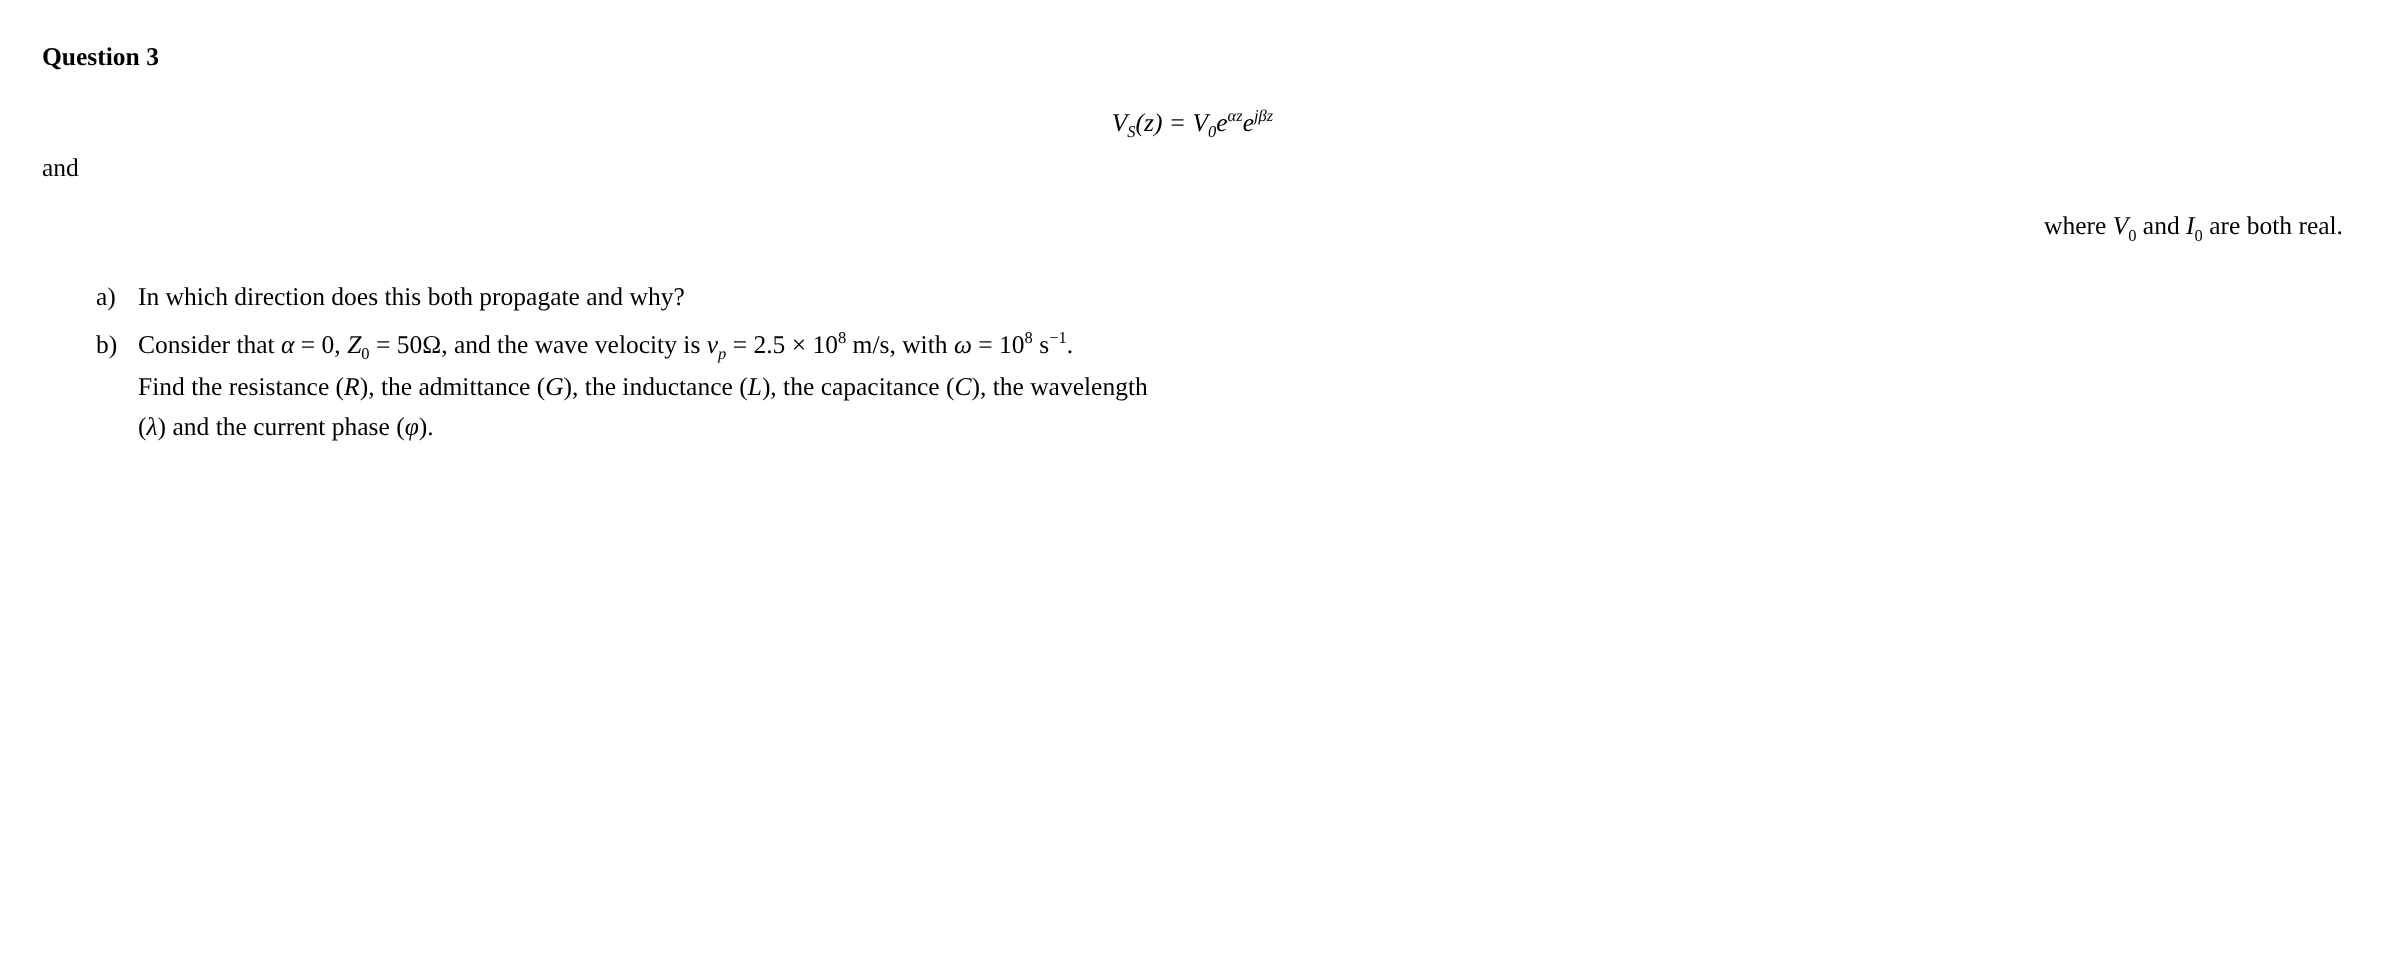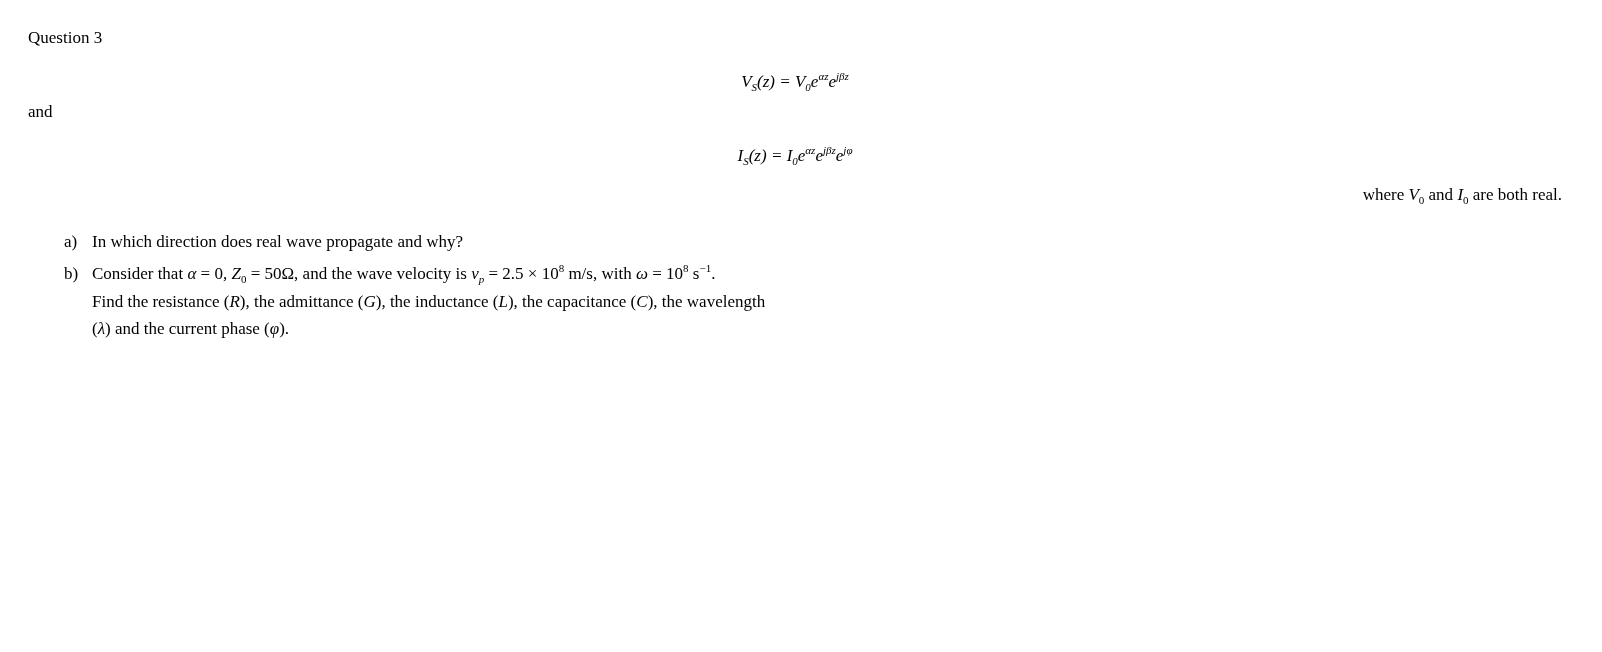--- a/index.html
+++ b/index.html
@@ -18,20 +18,21 @@
       padding: 28px 40px 28px 28px;
     }
 
     .page-container {
       max-width: 1540px;
     }
 
     .question-title {
       font-size: 17px;
       margin-bottom: 18px;
+      font-weight: bold;
     }
 
     .intro-text {
       font-size: 17px;
       margin-bottom: 22px;
       line-height: 1.5;
     }
 
     .math-equation {
       display: inline-block;
@@ -113,37 +114,30 @@
       <span class="math-equation">
         <i>V</i><sub><i>S</i></sub>(<i>z</i>)&nbsp;=&nbsp;<i>V</i><sub>0</sub><i>e</i><sup><i>αz</i></sup><i>e</i><sup><i>jβz</i></sup>
       </span>
     </div>
   </div>
 
   <div class="and-label">
     <span>and</span>
   </div>
 
-  <div class="two-equation-section">
-    <div class="equation-row">
-      <span class="math-equation">
-        <i>I</i><sub><i>S</i></sub>(<i>z</i>)&nbsp;=&nbsp;<i>I</i><sub>0</sub><i>e</i><sup><i>αz</i></sup><i>e</i><sup><i>jβz</i></sup><i>e</i><sup><i>jφ</i></sup>
-      </span>
-    </div>
-  </div>
 
   <div class="where-text">
     where <i>V</i><sub>0</sub> and <i>I</i><sub>0</sub> are both real.
   </div>
 
   <ul class="parts-list">
     <li>
       <span class="part-label">a)</span>
       <span class="part-content">
-        In which direction does real wave propagate and why?
+        In which direction does this both propagate and why?
       </span>
     </li>
     <li style="align-items: flex-start;">
       <span class="part-label">b)</span>
       <span class="part-content">
         Consider that <i>α</i> = 0, <i>Z</i><sub>0</sub> = 50Ω, and the wave velocity is <i>v</i><sub><i>p</i></sub> = 2.5 × 10<sup>8</sup> m/s, with <i>ω</i> = 10<sup>8</sup> s<sup>−1</sup>.<br>
         Find the resistance (<i>R</i>), the admittance (<i>G</i>), the inductance (<i>L</i>), the capacitance (<i>C</i>), the wavelength<br>
         (<i>λ</i>) and the current phase (<i>φ</i>).
       </span>
     </li>

